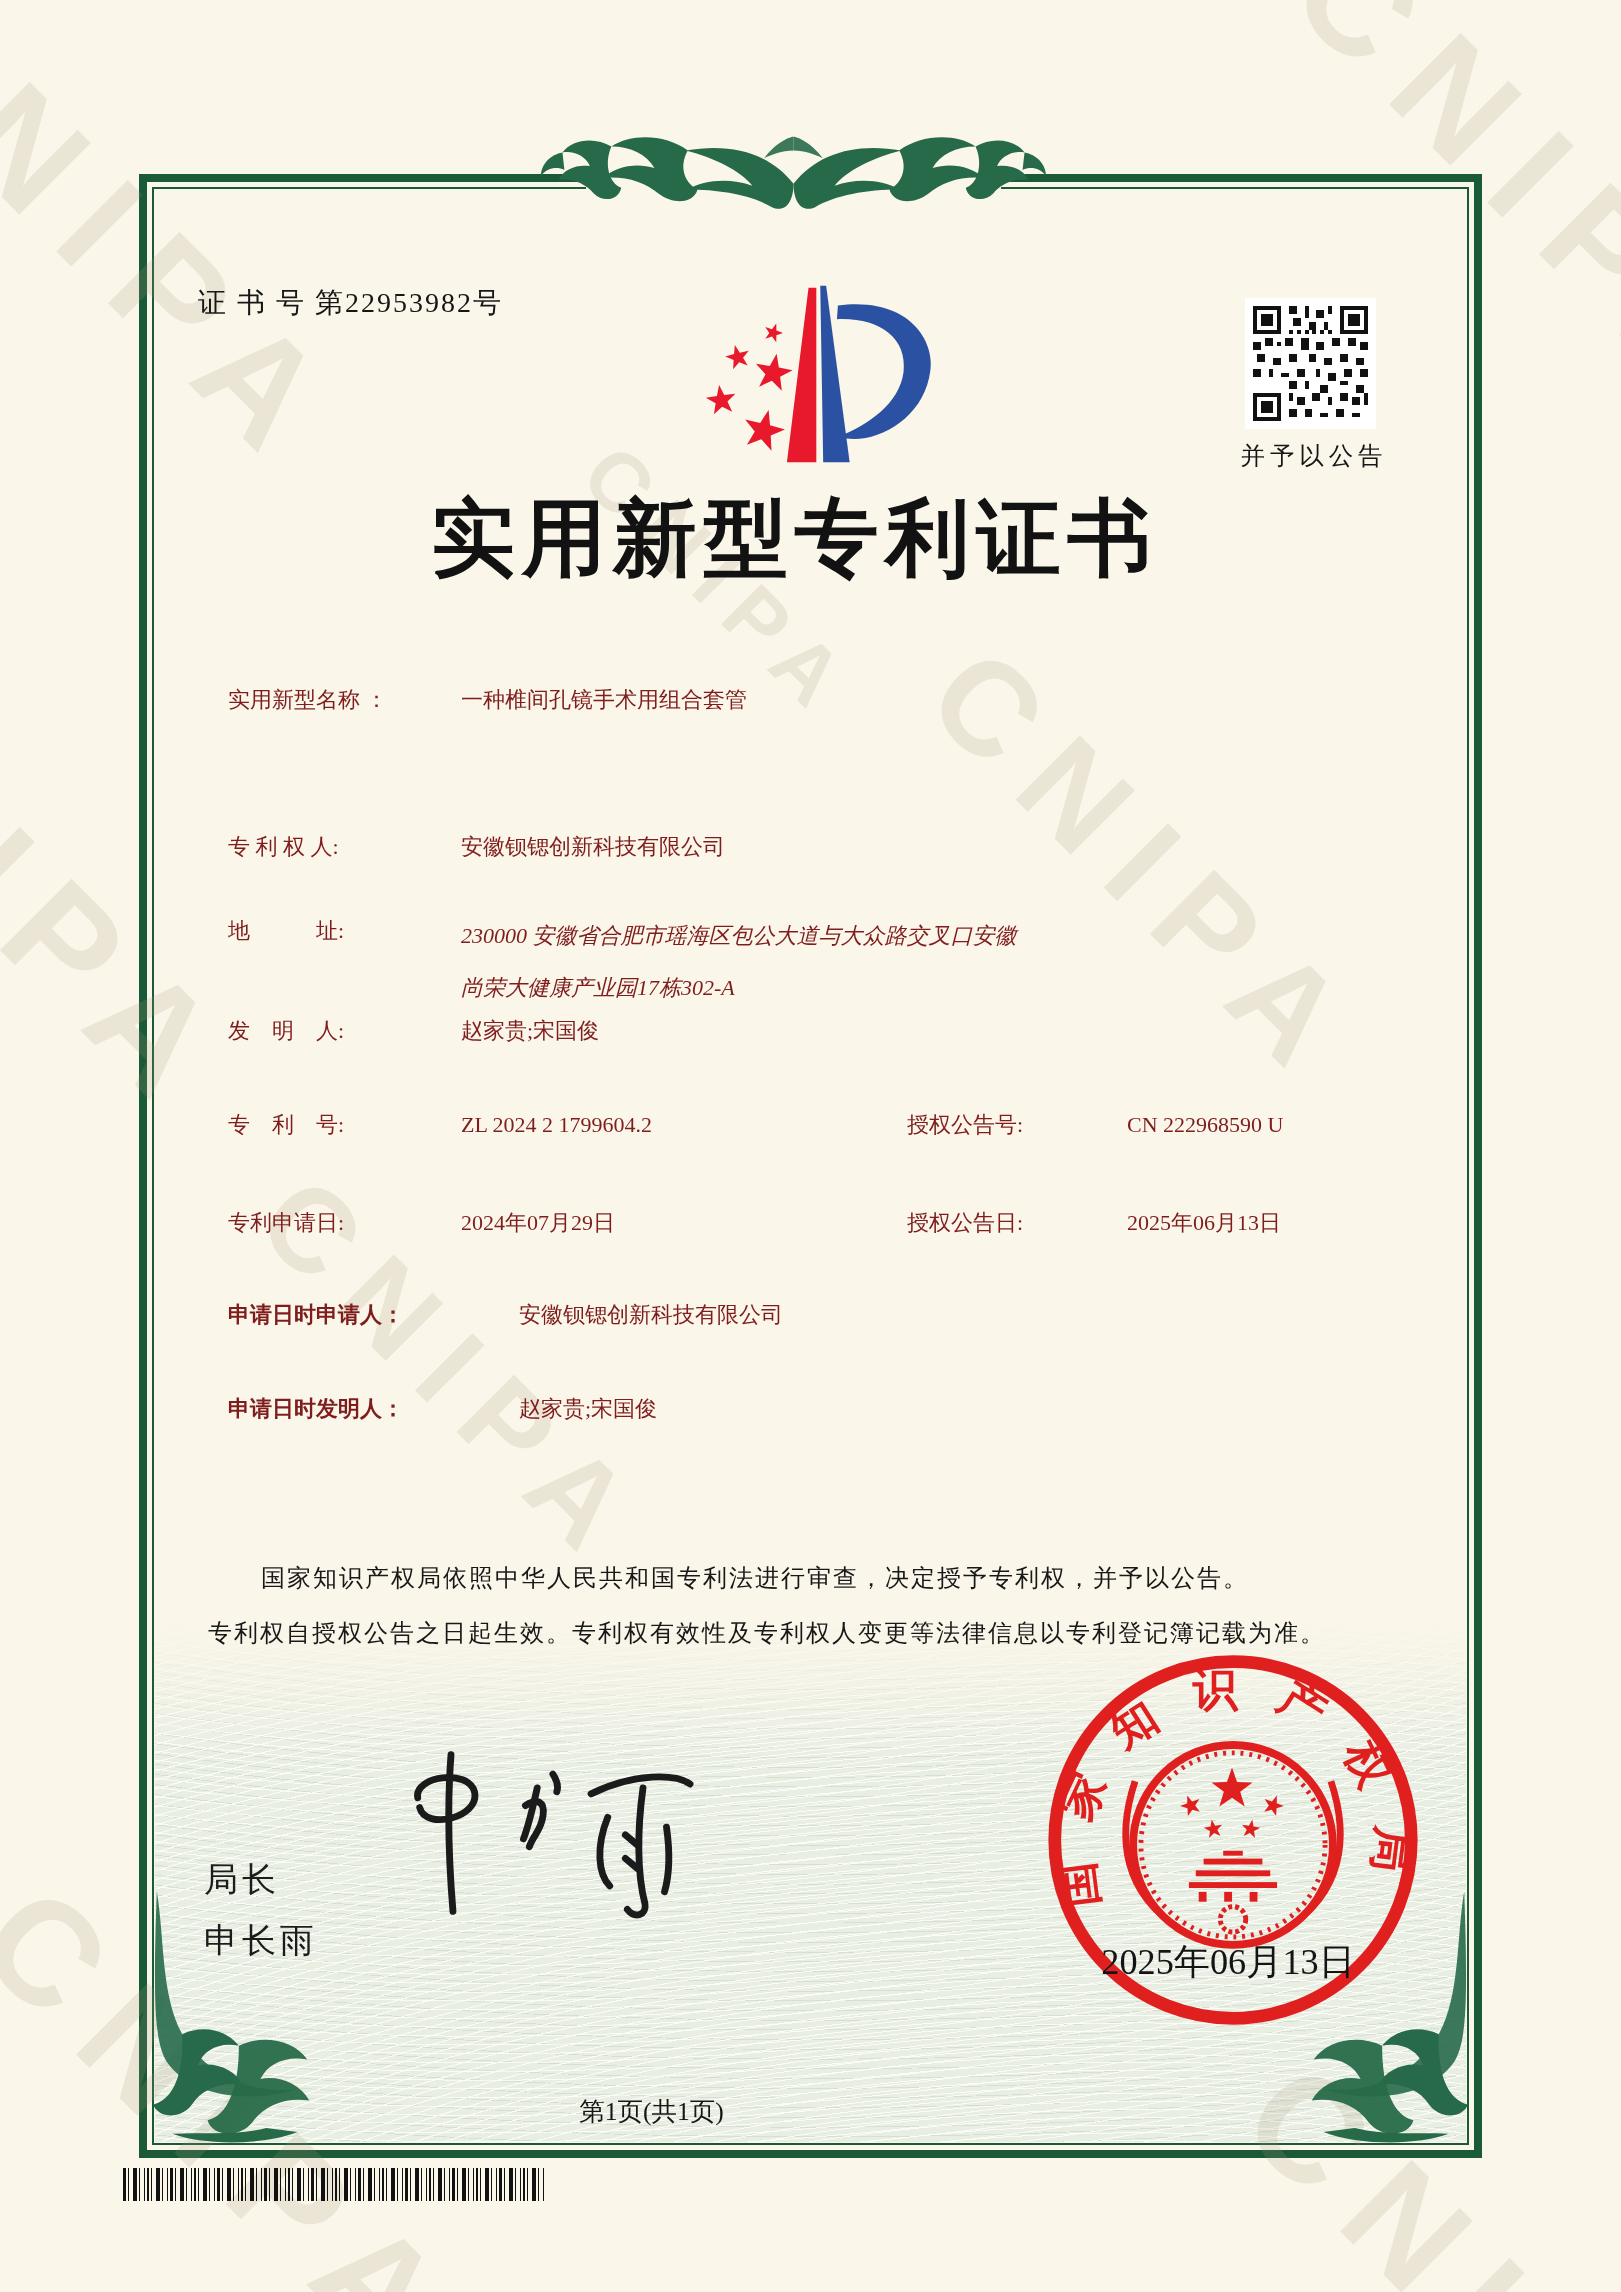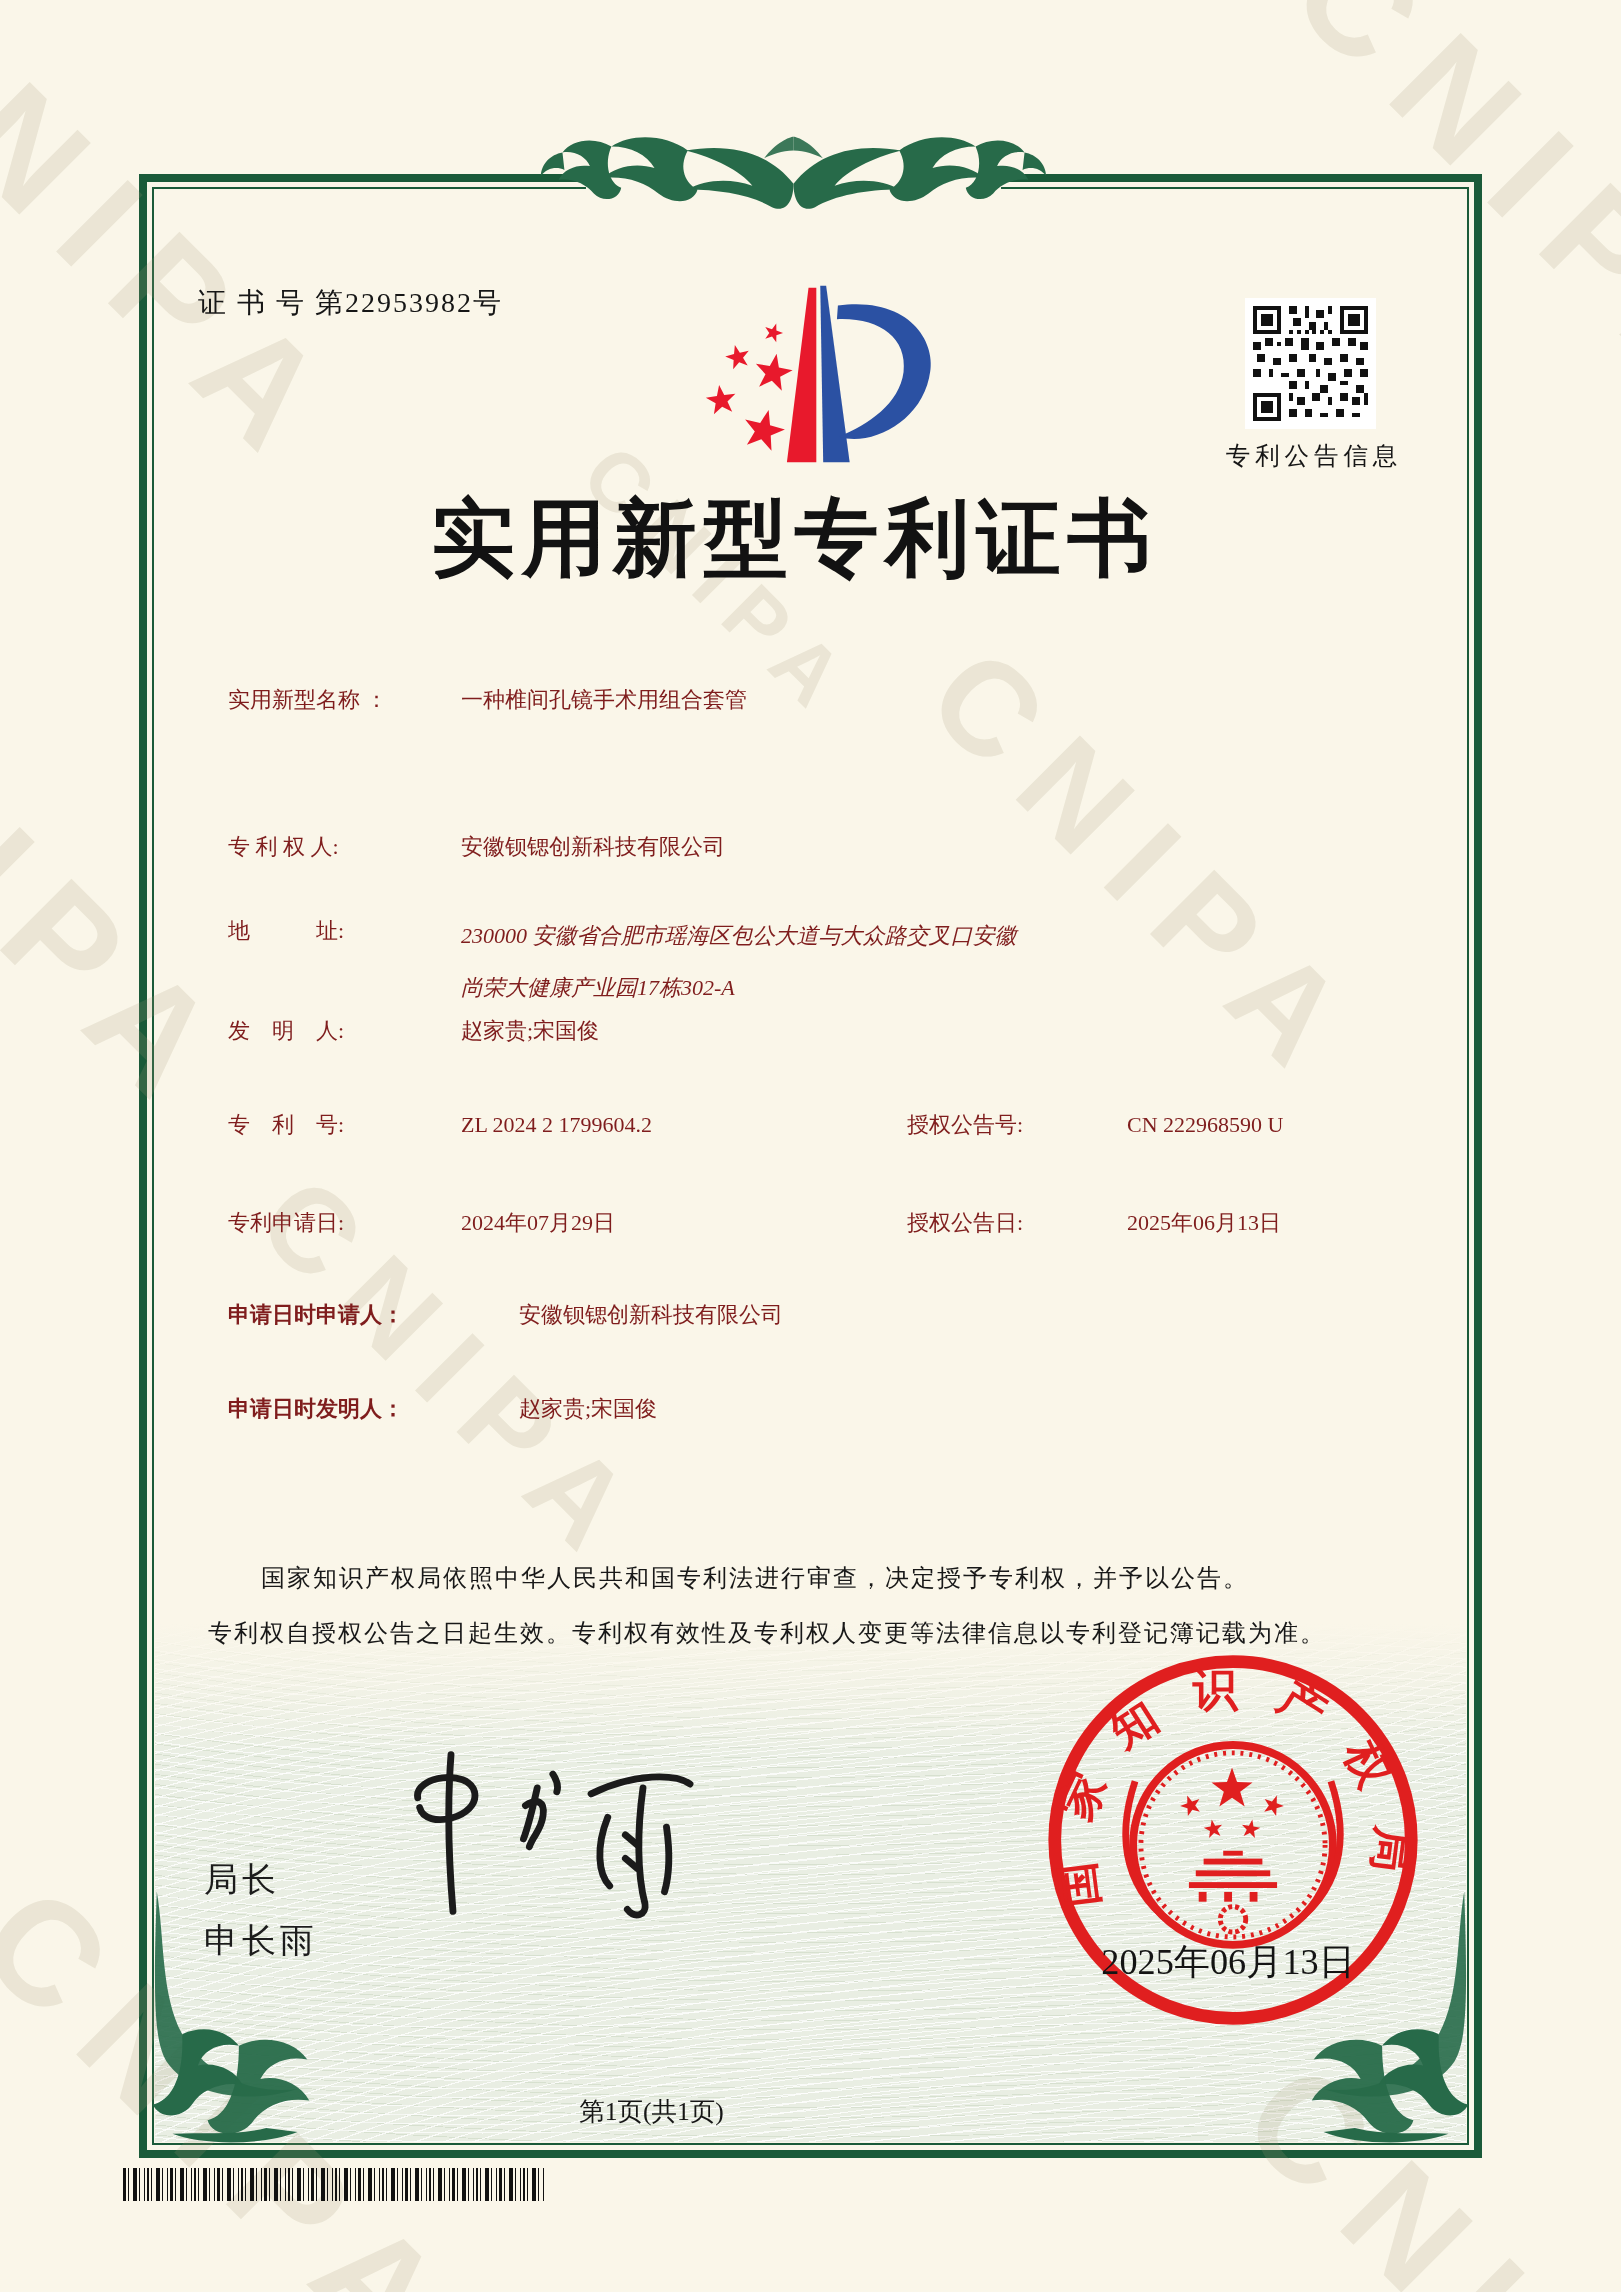--- a/index.html
+++ b/index.html
@@ -143,21 +143,21 @@
     M12,5h2v2h-2z M16,6h2v2h-2z M20,6h1v2h-1z M11,8h1v1h-1z M13,8h1v1h-1z M15,8h1v1h-1z
     M17,8h1v1h-1z M19,8h1v1h-1z M21,8h1v1h-1z M2,11h2v2h-2z M5,10h2v2h-2z M8,11h1v1h-1z
     M10,10h2v2h-2z M14,10h2v3h-2z M18,11h2v2h-2z M22,10h2v2h-2z M26,10h2v2h-2z M29,11h2v2h-2z
     M3,14h2v2h-2z M7,15h2v2h-2z M11,14h2v2h-2z M16,14h2v2h-2z M20,15h2v2h-2z M24,14h2v2h-2z
     M28,15h2v2h-2z M2,18h2v2h-2z M6,18h1v2h-1z M9,19h2v1h-2z M13,18h2v2h-2z M18,18h1v2h-1z
     M21,19h2v2h-2z M25,18h2v2h-2z M29,18h2v2h-2z M11,21h2v2h-2z M15,21h1v2h-1z
     M19,22h2v2h-2z M24,21h2v1h-2z M28,22h2v2h-2z M11,24h1v2h-1z M13,25h2v2h-2z
     M17,24h2v2h-2z M21,25h1v2h-1z M24,24h2v2h-2z M27,25h2v2h-2z M30,24h1v3h-1z
     M11,28h2v2h-2z M15,28h2v2h-2z M19,29h2v1h-2z M23,28h2v2h-2z M27,29h2v1h-2z"></path>
 </svg>
-<div class="qr-caption">专利公告信息</div>
+<div class="qr-caption">并予以公告</div>
 
 <div class="title">实用新型专利证书</div>
 
 <div class="row" style="left:228px;top:679px">
   <span class="lab">实用新型名称 ：</span><span class="val">一种椎间孔镜手术用组合套管</span>
 </div>
 
 <div class="row" style="left:228px;top:826px">
   <span class="lab">专 利 权 人:</span><span class="val">安徽钡锶创新科技有限公司</span>
 </div>

